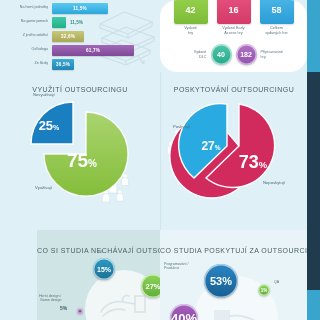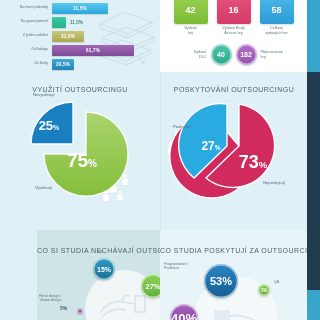--- a/index.html
+++ b/index.html
@@ -11,21 +11,21 @@
   }
   .page { position:absolute; inset:0; width:320px; height:320px; }
 
   
   .rail { position:absolute; right:0; top:0; width:13px; height:320px; background:#3aa5cc; }
   .rail-dark { position:absolute; right:0; top:72px; width:13px; height:218px; background:#1f3b4d; }
 
   
   .sec { position:absolute; }
   .sec-tl { left:0; top:0; width:160px; height:72px; background:#dff0f6; overflow:hidden; }
-  .sec-tr { left:160px; top:0; width:147px; height:72px; background:#ffffff; overflow:hidden; }
+  .sec-tr { left:160px; top:0; width:147px; height:72px; background:#ffffff; overflow:hidden;border-radius:17px; }
   .sec-ml { left:0; top:72px; width:160px; height:158px; background:#dff0f6; overflow:hidden; }
   .sec-mr { left:160px; top:72px; width:147px; height:158px; background:#dff0f6; overflow:hidden;
             border-left:1px solid #cfe6ee; }
   .sec-bl { left:0; top:230px; width:160px; height:90px; background:#cfe5e5; overflow:hidden;margin-left:37px; }
   .sec-br { left:160px; top:230px; width:147px; height:90px; background:#e8f4f8; overflow:hidden; }
 
   .title {
     text-align:center; font-size:7px; letter-spacing:.45px;
     color:#4b5e69; font-weight:400; white-space:nowrap;
   }

